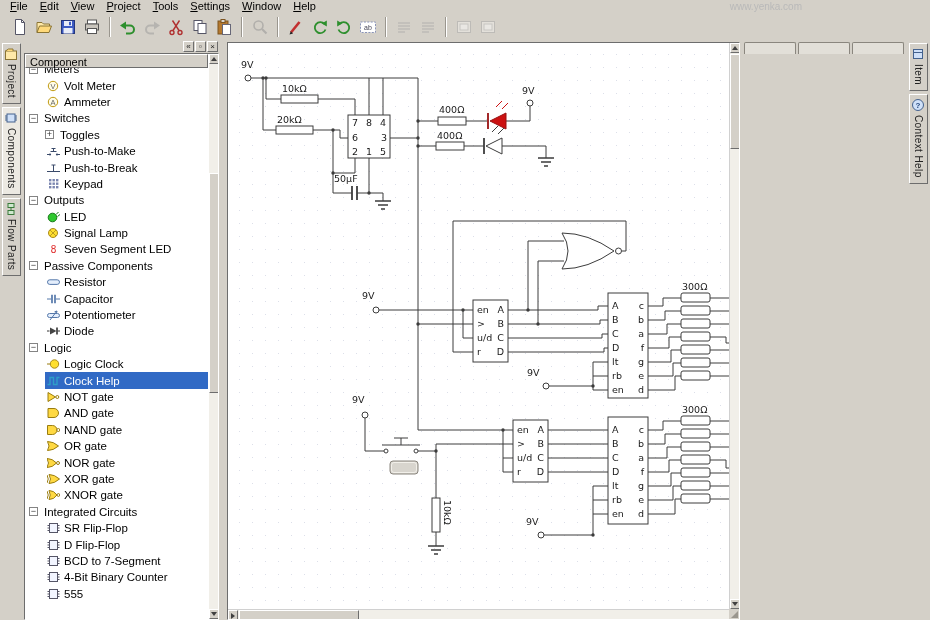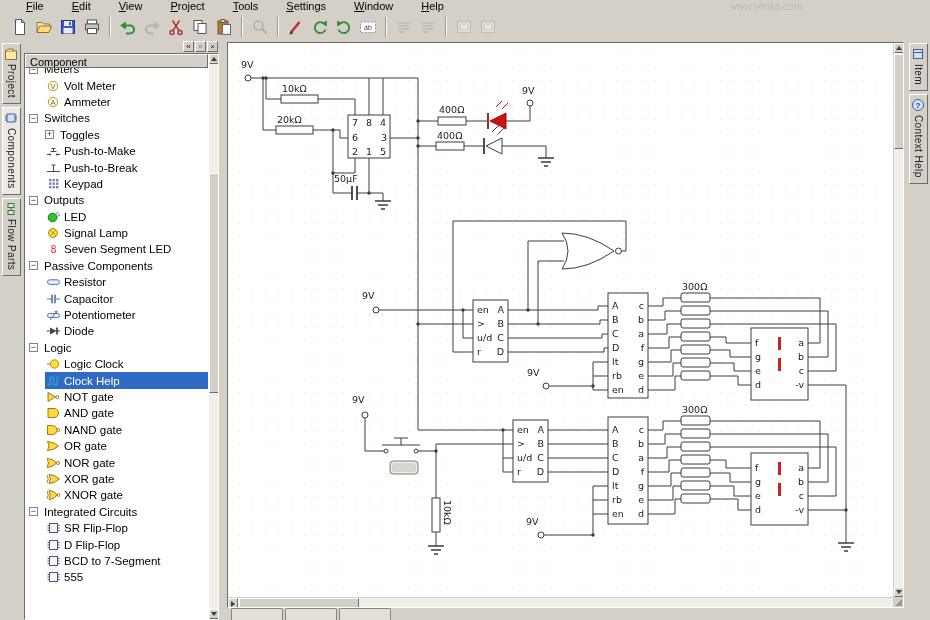--- a/index.html
+++ b/index.html
@@ -2,21 +2,21 @@
 <html><head>
 <meta charset="utf-8">
 <style>
   * { box-sizing: border-box; margin:0; padding:0; }
   html,body { background:#888; }
   body { font-family:"Liberation Sans", sans-serif; }
   .app { width:930px; height:620px; background:#d4d0c8; position:relative; overflow:hidden; color:#000; font-size:11px; }
 
   
   .menubar { height:13px; display:flex; align-items:flex-end; padding-left:4px; position:relative; overflow:hidden; }
-  .menu-item { padding:0 6px; font-size:11px; line-height:13px; cursor:default;margin-left:16px; }
+  .menu-item { padding:0 6px; font-size:11px; line-height:13px; cursor:default; }
   .watermark { position:absolute; right:128px; top:1px; font-size:10px; color:#b9b9b9; }
 
   
   .toolbar { height:27px; display:flex; align-items:center; padding-left:8px; }
   .tbtn { width:23px; height:23px; display:flex; align-items:center; justify-content:center; margin-right:1px; border:1px solid transparent; }
   .tbtn svg { width:18px; height:18px; }
   .tbtn.disabled { opacity:.5; }
   .tsep { width:2px; height:20px; border-left:1px solid #9a968e; border-right:1px solid #ffffff; margin:0 5px; }
 
   
@@ -48,21 +48,21 @@
   .panel-scroll { position:absolute; right:0; top:0; bottom:0; width:10px; background:#f1efe9; border-left:1px solid #fff; z-index:4; }
   .sarrow { position:absolute; left:0; width:10px; height:10px; background:#d4d0c8; border:1px solid; border-color:#fff #6d6d6d #6d6d6d #fff; }
   .sthumb { position:absolute; left:0; width:10px; background:#d4d0c8; border:1px solid; border-color:#fff #6d6d6d #6d6d6d #fff; }
   .tri { width:0; height:0; margin:2px auto 0; }
   .tri.up { border-left:3px solid transparent; border-right:3px solid transparent; border-bottom:4px solid #404040; }
   .tri.down { border-left:3px solid transparent; border-right:3px solid transparent; border-top:4px solid #404040; }
   .tri.left { border-top:3px solid transparent; border-bottom:3px solid transparent; border-right:4px solid #404040; margin-top:2px; }
   .tri.right { border-top:3px solid transparent; border-bottom:3px solid transparent; border-left:4px solid #404040; margin-top:2px; }
 
   
-  .canvas-wrap { flex:1; padding:2px 2px 0 7px; display:flex; flex-direction:column; min-width:0;text-align:right; }
+  .canvas-wrap { flex:1; padding:2px 2px 0 7px; display:flex; flex-direction:row; min-width:0;text-align:right; }
   .canvas { position:relative; flex:1; border:1px solid; border-color:#6d6d6d #fff #fff #6d6d6d; background:#fff;
             background-image:radial-gradient(circle, #dcdfe9 0.8px, rgba(0,0,0,0) 1px);
             background-size:13px 13px; background-position:5px 5px; overflow:hidden; }
   svg.circuit { position:absolute; left:0; top:0; }
   svg.circuit text { font-family:"DejaVu Sans", sans-serif; }
   .vscroll { position:absolute; top:0; right:0; bottom:10px; width:10px; background:#f1efe9; border-left:1px solid #d0d0d0; }
   .hscroll { position:absolute; left:0; right:10px; bottom:0; height:10px; background:#f1efe9; border-top:1px solid #d0d0d0; }
   .corner { position:absolute; right:0; bottom:0; width:10px; height:10px; background:#d4d0c8; }
   .corner:after { content:""; position:absolute; right:1px; bottom:1px; width:0; height:0;
                   border-left:7px solid transparent; border-bottom:7px solid #9a968e; }
@@ -577,20 +577,32 @@
             <div class="tree-row">
               <span class="pad1"></span>
               <span class="trow-content">
                 <span class="ticon">
                   <svg viewBox="0 0 13 12">
                     <rect x="2.5" y="1.5" width="8" height="9" fill="#f2f5ff" stroke="#556"></rect>
                     <path d="M0.5,3.5 H2.5 M0.5,6 H2.5 M0.5,8.5 H2.5 M10.5,3.5 H12.5 M10.5,6 H12.5 M10.5,8.5 H12.5" stroke="#556" fill="none"></path>
                   </svg>
                 </span>
                 <span>BCD to 7-Segment</span>
+              </span>
+            </div>
+            <div class="tree-row">
+              <span class="pad1"></span>
+              <span class="trow-content">
+                <span class="ticon">
+                  <svg viewBox="0 0 13 12">
+                    <rect x="2.5" y="1.5" width="8" height="9" fill="#f2f5ff" stroke="#556"></rect>
+                    <path d="M0.5,3.5 H2.5 M0.5,6 H2.5 M0.5,8.5 H2.5 M10.5,3.5 H12.5 M10.5,6 H12.5 M10.5,8.5 H12.5" stroke="#556" fill="none"></path>
+                  </svg>
+                </span>
+                <span>4-Bit Binary Counter</span>
               </span>
             </div>
             <div class="tree-row">
               <span class="pad1"></span>
               <span class="trow-content">
                 <span class="ticon">
                   <svg viewBox="0 0 13 12">
                     <rect x="2.5" y="1.5" width="8" height="9" fill="#f2f5ff" stroke="#556"></rect>
                     <path d="M0.5,3.5 H2.5 M0.5,6 H2.5 M0.5,8.5 H2.5 M10.5,3.5 H12.5 M10.5,6 H12.5 M10.5,8.5 H12.5" stroke="#556" fill="none"></path>
                   </svg>

